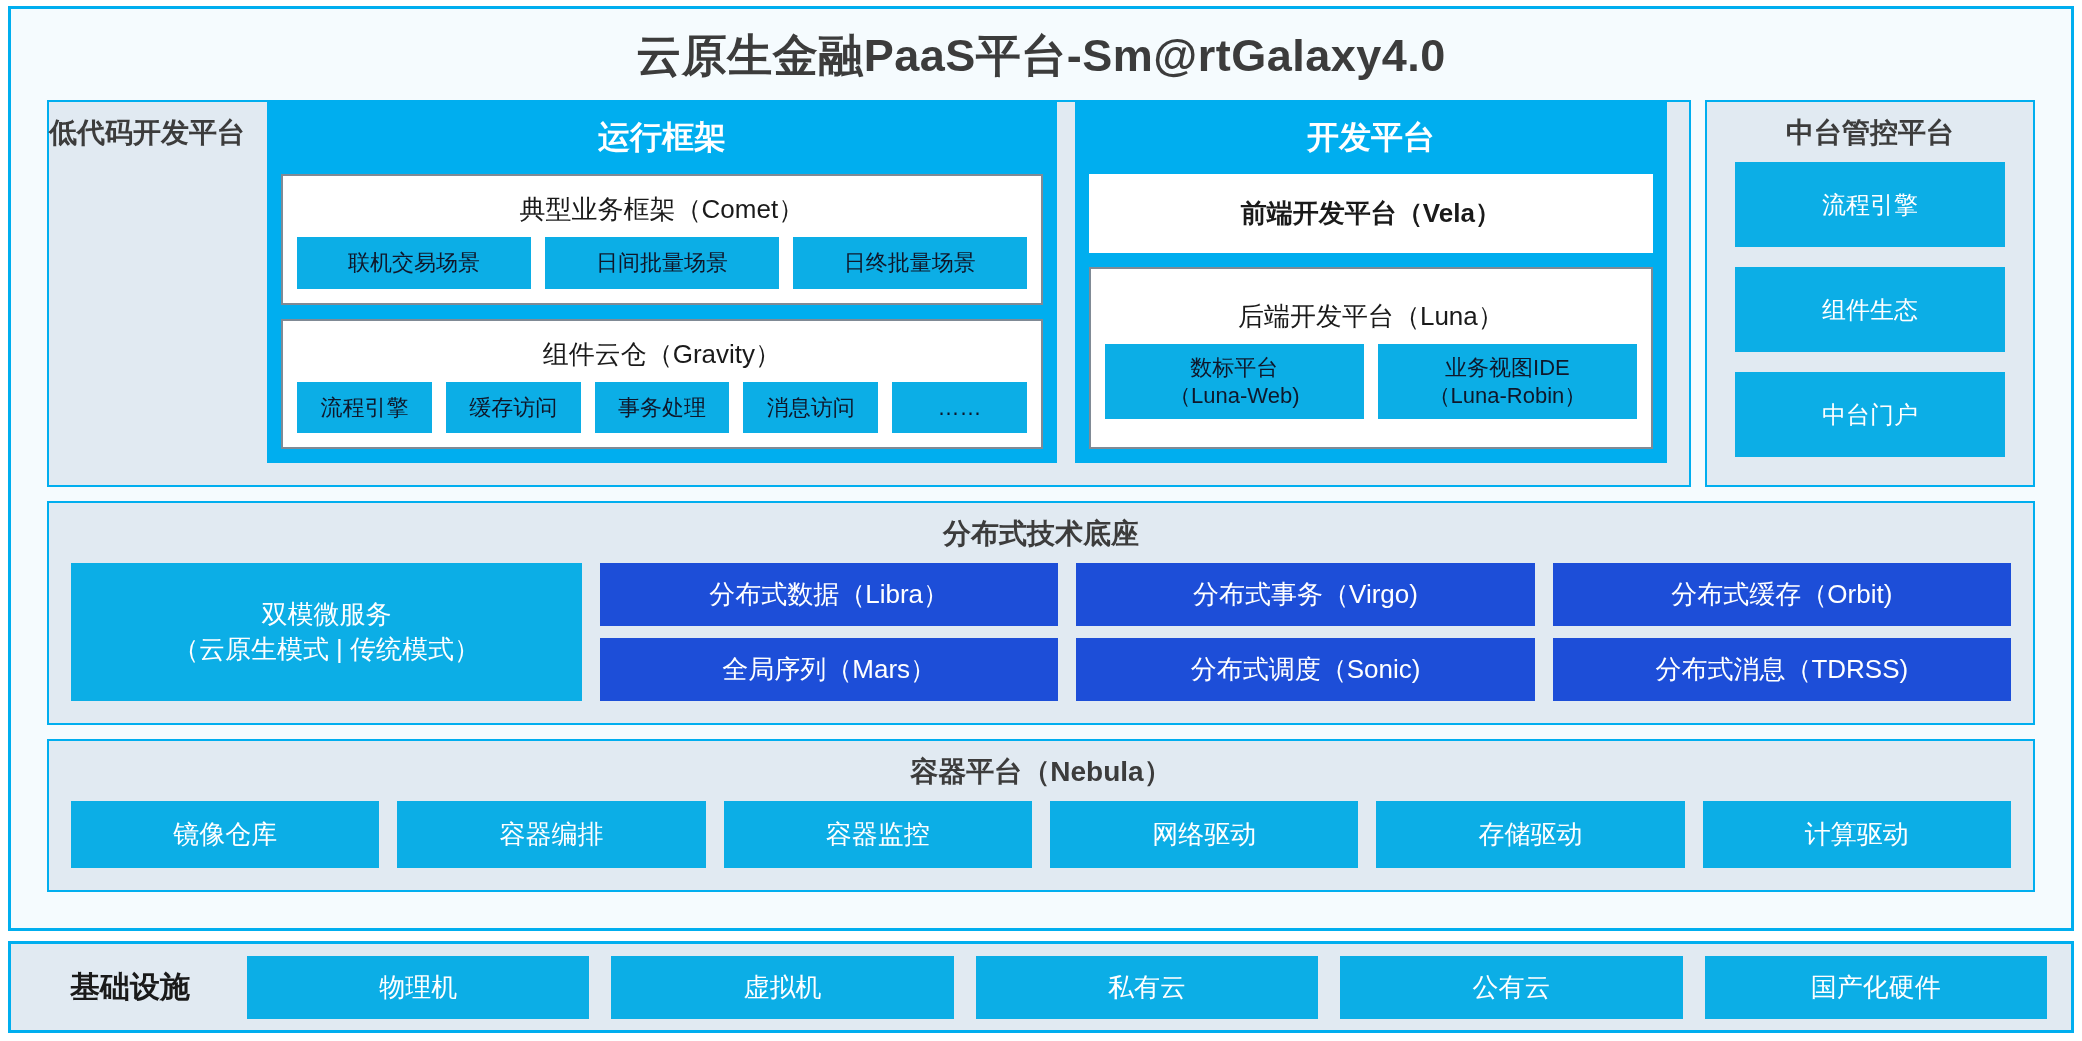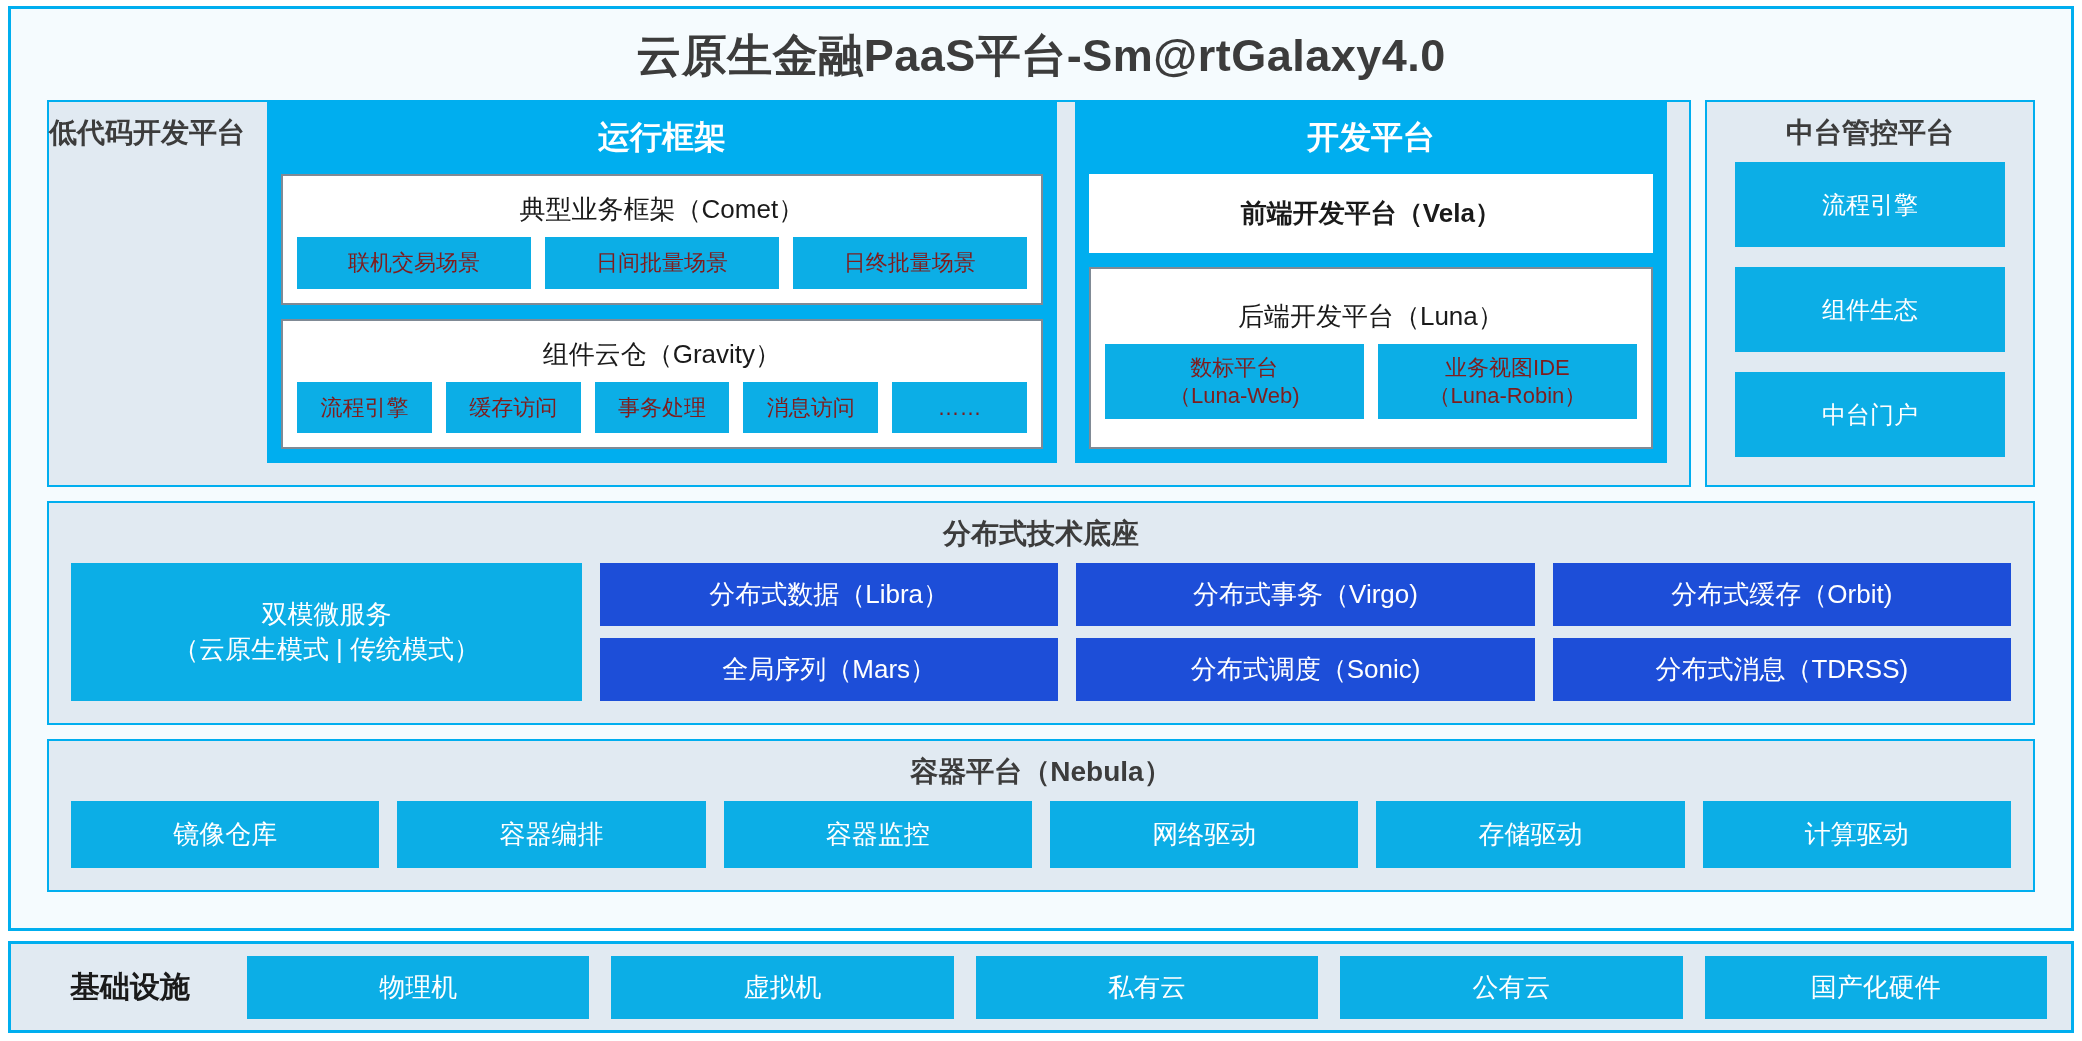--- a/index.html
+++ b/index.html
@@ -103,21 +103,21 @@
     color: #1a1a1a;
     padding: 6px 0 10px 0;
   }
 
   .chip-row {
     display: flex;
     gap: 14px;
   }
   .chip {
     background: #0CAEE6;
-    color: #7f1d1d;
+    color: #0f172a;
     font-size: 22px;
     text-align: center;
     padding: 12px 6px;
     flex: 1 1 0;
     display: flex;
     align-items: center;
     justify-content: center;
     line-height: 1.25;
     white-space: nowrap;
   }

